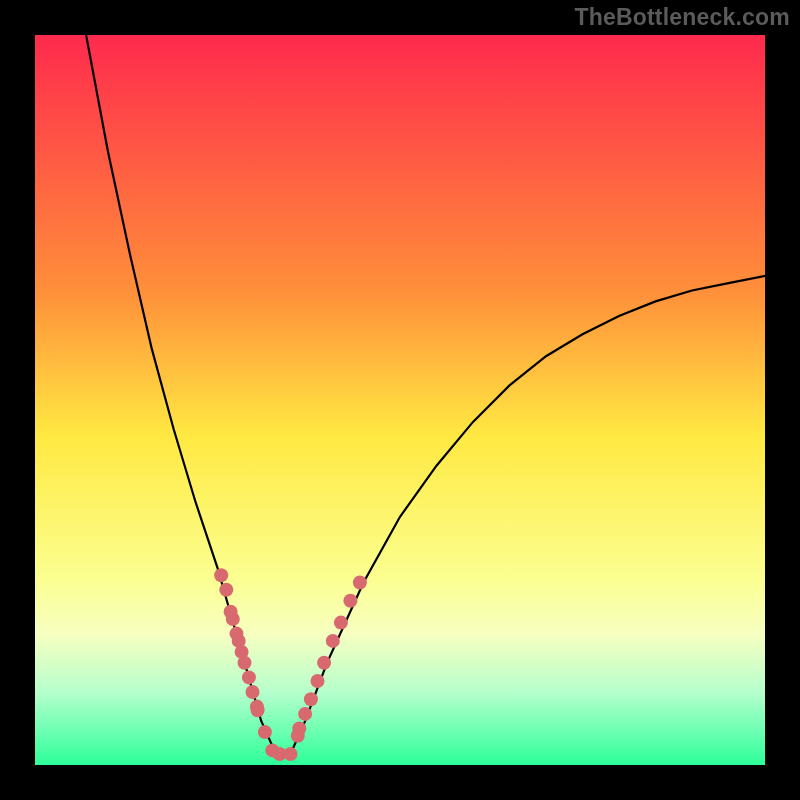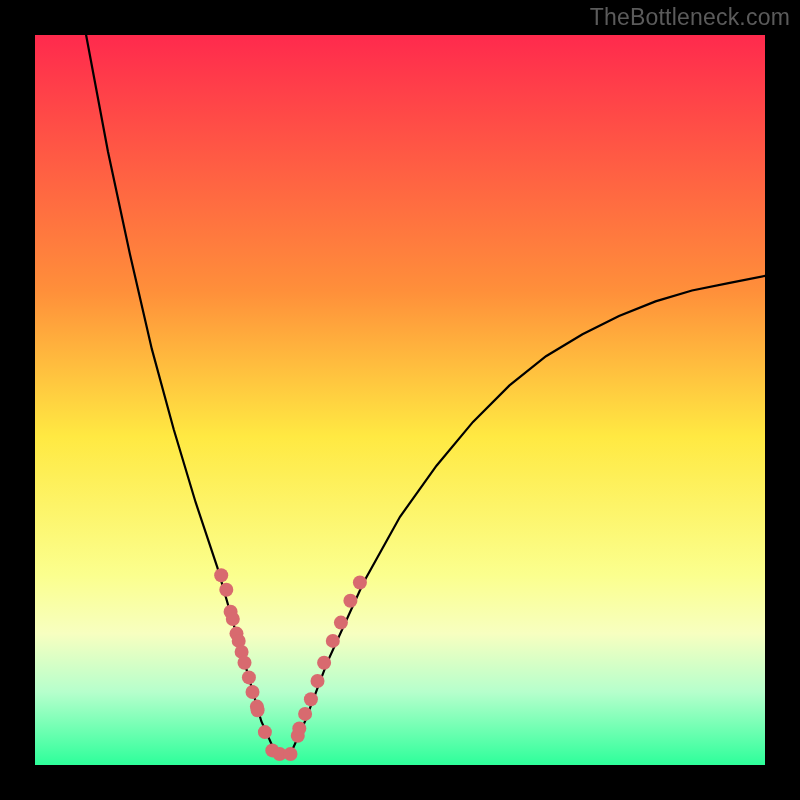--- a/index.html
+++ b/index.html
@@ -16,21 +16,21 @@
     width: 800px;
     height: 800px;
     background: #000;
   }
   .watermark {
     position: absolute;
     top: 4px;
     right: 10px;
     color: #5b5b5b;
     font-size: 23px;
-    font-weight: 400;
+    font-weight: 700;
     letter-spacing: 0.2px;
     user-select: none;
   }
   svg {
     position: absolute;
     left: 0;
     top: 0;
   }
 </style>
 </head>

